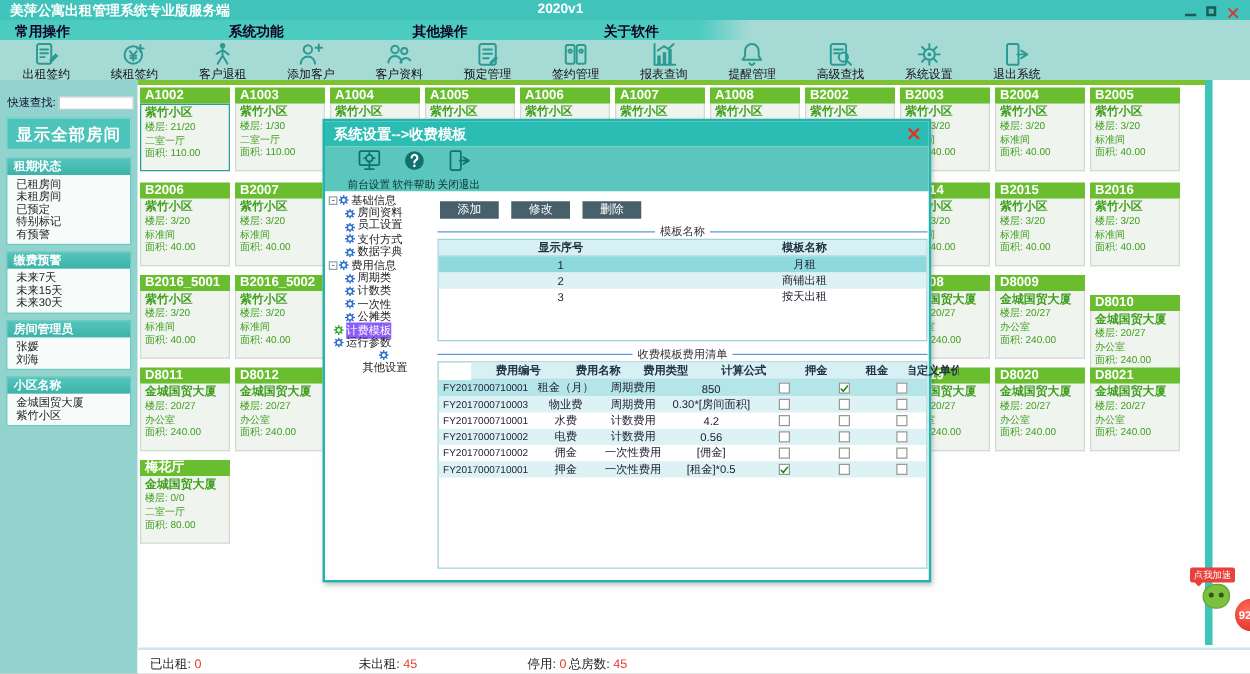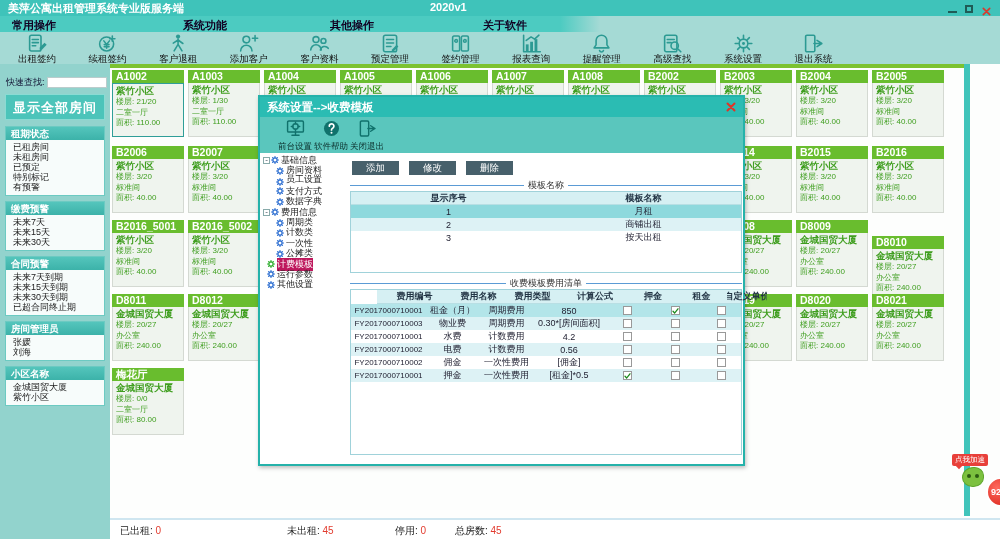--- a/index.html
+++ b/index.html
@@ -47,21 +47,21 @@
   #dialog{position:absolute;left:258px;top:95px;width:487px;height:371px;background:#fff;border:2px solid #25b2aa;z-index:6;box-shadow:1px 2px 4px rgba(0,0,0,.25);}
   .dtitle{position:absolute;left:0;top:0;width:483px;height:20px;background:#2bbcb3;color:#fff;font-size:11.5px;font-weight:bold;padding:3px 0 0 7px;}
   .dclose{position:absolute;right:6px;top:4px;width:12px;height:12px;cursor:pointer;}
   .dtoolbar{position:absolute;left:0;top:20px;width:483px;height:36px;background:#5ac6bd;}
   .dtbtn{position:absolute;top:2px;width:38px;text-align:center;cursor:pointer;}
   .dtlabel{font-size:8.5px;color:#0b2f2c;margin-top:-1px;white-space:nowrap;}
   .dtree{position:absolute;left:2px;top:58px;width:87px;height:303px;background:#fff;overflow:hidden;}
   .trow{display:flex;align-items:center;height:10.4px;font-size:9px;color:#222;cursor:pointer;white-space:nowrap;}
   .texp{width:7px;height:7px;border:1px solid #8aa;background:#fff;font-size:8px;line-height:4px;text-align:center;color:#345;margin-right:1px;flex:none;}
   .tgear{margin-right:2px;flex:none;display:inline-flex;}
-  .tsel .tlabel{background:#be185d;color:#fff;}
+  .tsel .tlabel{background:#8b5cf6;color:#fff;}
   .dbtn{position:absolute;top:64px;width:47px;height:14px;background:#47606b;color:#fff;font-size:9.5px;text-align:center;line-height:14px;cursor:pointer;}
   .gline{position:absolute;left:90px;width:392px;display:flex;align-items:center;font-size:9px;color:#333;}
   .glseg{flex:1;height:0;border-top:1px solid #5b9bd5;}
   .gllabel{padding:0 4px;white-space:nowrap;}
   .tbl{position:absolute;left:90px;width:392px;background:#fff;border:1px solid #a0d2da;font-size:9px;color:#223;}
   .throw{display:flex;height:13px;background:#d6f0f3;border-bottom:1px solid #b8dfe4;color:#234;font-weight:bold;align-items:center;}
   .tr{display:flex;height:13px;align-items:center;cursor:pointer;}
   .ralt{background:#ddf2f5;}
   .rsel1{background:#8ed9dd;}
   .rsel2{background:#b3e5e9;}
@@ -439,29 +439,20 @@
         </div>
         <div class="sbox">
           <div class="shead">缴费预警</div>
           <div class="slist">
             <div class="sitem">未来7天</div>
             <div class="sitem">未来15天</div>
             <div class="sitem">未来30天</div>
           </div>
         </div>
         <div class="sbox">
-          <div class="shead">合同预警</div>
-          <div class="slist">
-            <div class="sitem">未来7天到期</div>
-            <div class="sitem">未来15天到期</div>
-            <div class="sitem">未来30天到期</div>
-            <div class="sitem">已超合同终止期</div>
-          </div>
-        </div>
-        <div class="sbox">
           <div class="shead">房间管理员</div>
           <div class="slist">
             <div class="sitem">张媛</div>
             <div class="sitem">刘海</div>
           </div>
         </div>
         <div class="sbox">
           <div class="shead">小区名称</div>
           <div class="slist">
             <div class="sitem">金城国贸大厦</div>
@@ -635,21 +626,21 @@
             <svg viewBox="0 0 24 24" width="8" height="8" fill="none" stroke="#2e6fd1" stroke-width="1.8" stroke-linecap="round" stroke-linejoin="round" style="color:#2e6fd1">
               <g stroke-width="3.4">
                 <circle cx="12" cy="12" r="6.2"></circle>
                 <path d="M12 1.5v4M12 18.5v4M1.5 12h4M18.5 12h4M4.6 4.6l2.8 2.8M16.6 16.6l2.8 2.8M19.4 4.6l-2.8 2.8M7.4 16.6l-2.8 2.8"></path>
               </g>
               <circle cx="12" cy="12" r="2.2" fill="#fff" stroke="none"></circle>
             </svg>
           </span>
           <span class="tlabel">运行参数</span>
         </div>
-        <div class="trow" style="padding-left: 5px;">
+        <div class="trow" style="padding-left: 5px; flex-direction: column;">
           <span class="tgear">
             <svg viewBox="0 0 24 24" width="8" height="8" fill="none" stroke="#2e6fd1" stroke-width="1.8" stroke-linecap="round" stroke-linejoin="round" style="color:#2e6fd1">
               <g stroke-width="3.4">
                 <circle cx="12" cy="12" r="6.2"></circle>
                 <path d="M12 1.5v4M12 18.5v4M1.5 12h4M18.5 12h4M4.6 4.6l2.8 2.8M16.6 16.6l2.8 2.8M19.4 4.6l-2.8 2.8M7.4 16.6l-2.8 2.8"></path>
               </g>
               <circle cx="12" cy="12" r="2.2" fill="#fff" stroke="none"></circle>
             </svg>
           </span>
           <span class="tlabel">其他设置</span>
@@ -794,21 +785,21 @@
         </div>
       </div>
   <div class="dbtn" style="left: 92px;">添加</div>
       <div class="dbtn" style="left: 149px;">修改</div>
       <div class="dbtn" style="left: 206px;">删除</div>
     </div>
 
   <div id="statusbar">
       <div class="sbitem" style="left: 10px;"><span>已出租: </span><span class="sbval">0</span></div>
       <div class="sbitem" style="left: 177px;"><span>未出租: </span><span class="sbval">45</span></div>
-      <div class="sbitem" style="left: 285px;"><span>停用: </span><span class="sbval">0</span></div>
+      <div class="sbitem" style="left: 312px;"><span>停用: </span><span class="sbval">0</span></div>
       <div class="sbitem" style="left: 345px;"><span>总房数: </span><span class="sbval">45</span></div>
     </div>
 
   <div id="mascot">
     <div class="mbubble">点我加速</div>
     <div class="mheart"></div>
     <div class="mblob"></div>
     <div class="mbadge">92</div>
   </div>
 

